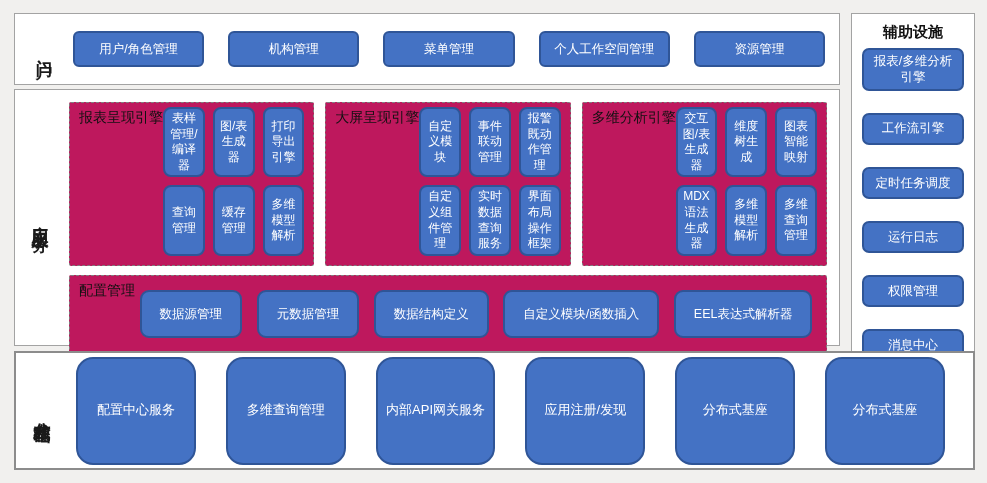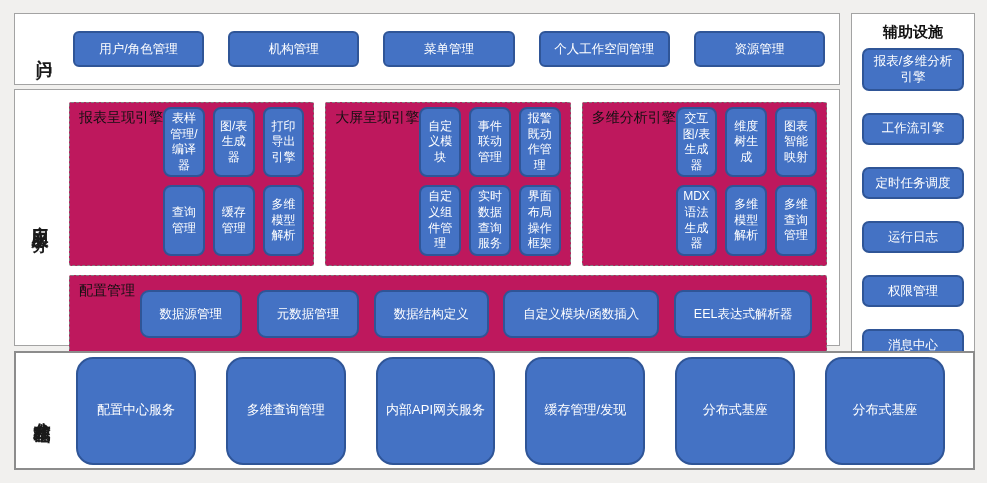--- a/index.html
+++ b/index.html
@@ -165,19 +165,19 @@
         <div class="btn">消息中心</div>
       </div>
   </div>
 
   <div class="section" id="foundation">
     <div class="vlabel">分布式基础</div>
     <div class="row">
         <div class="btn">配置中心服务</div>
         <div class="btn">多维查询管理</div>
         <div class="btn">内部API网关服务</div>
-        <div class="btn">缓存管理/发现</div>
+        <div class="btn">应用注册/发现</div>
         <div class="btn">分布式基座</div>
         <div class="btn">分布式基座</div>
       </div>
   </div>
 
 </div>
 
 </body></html>

